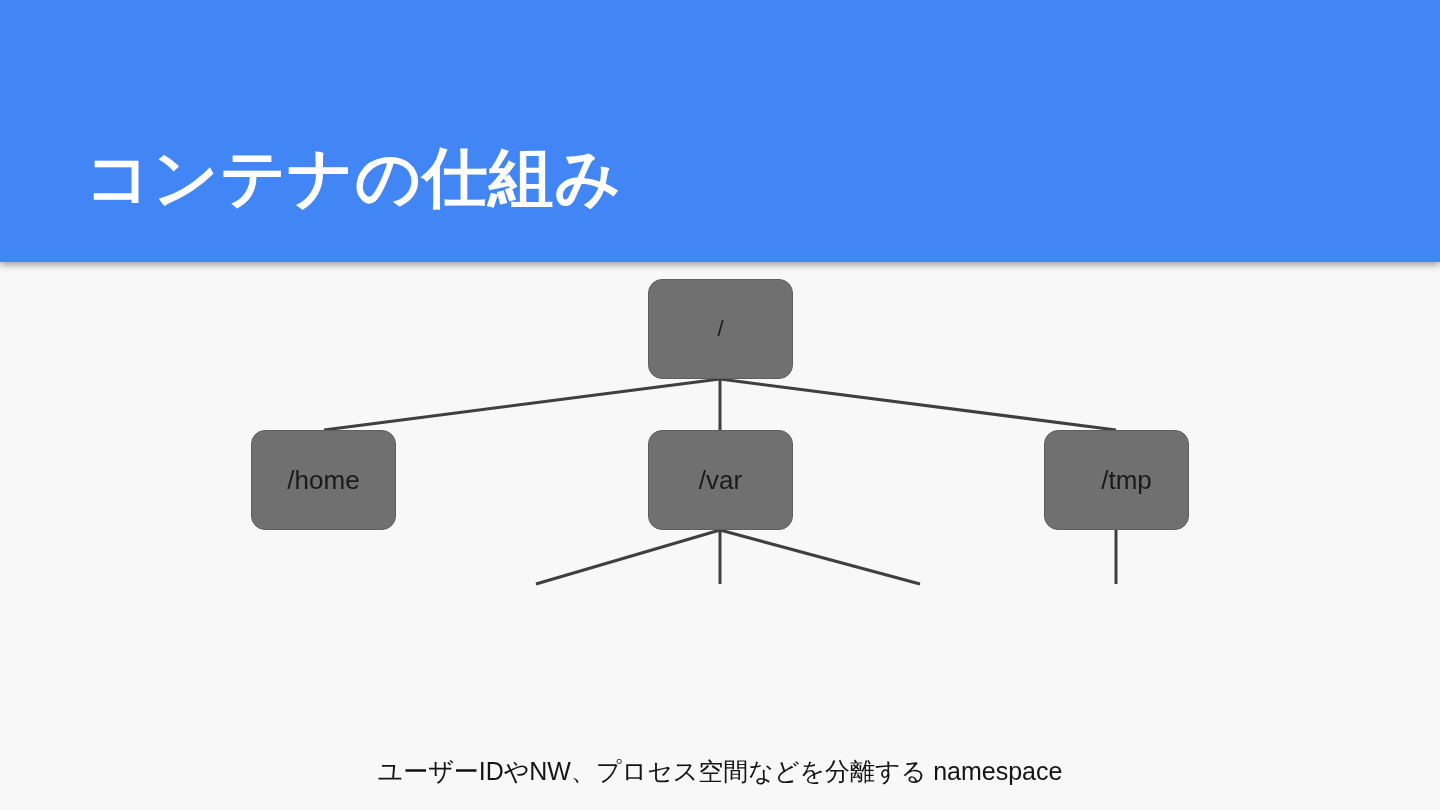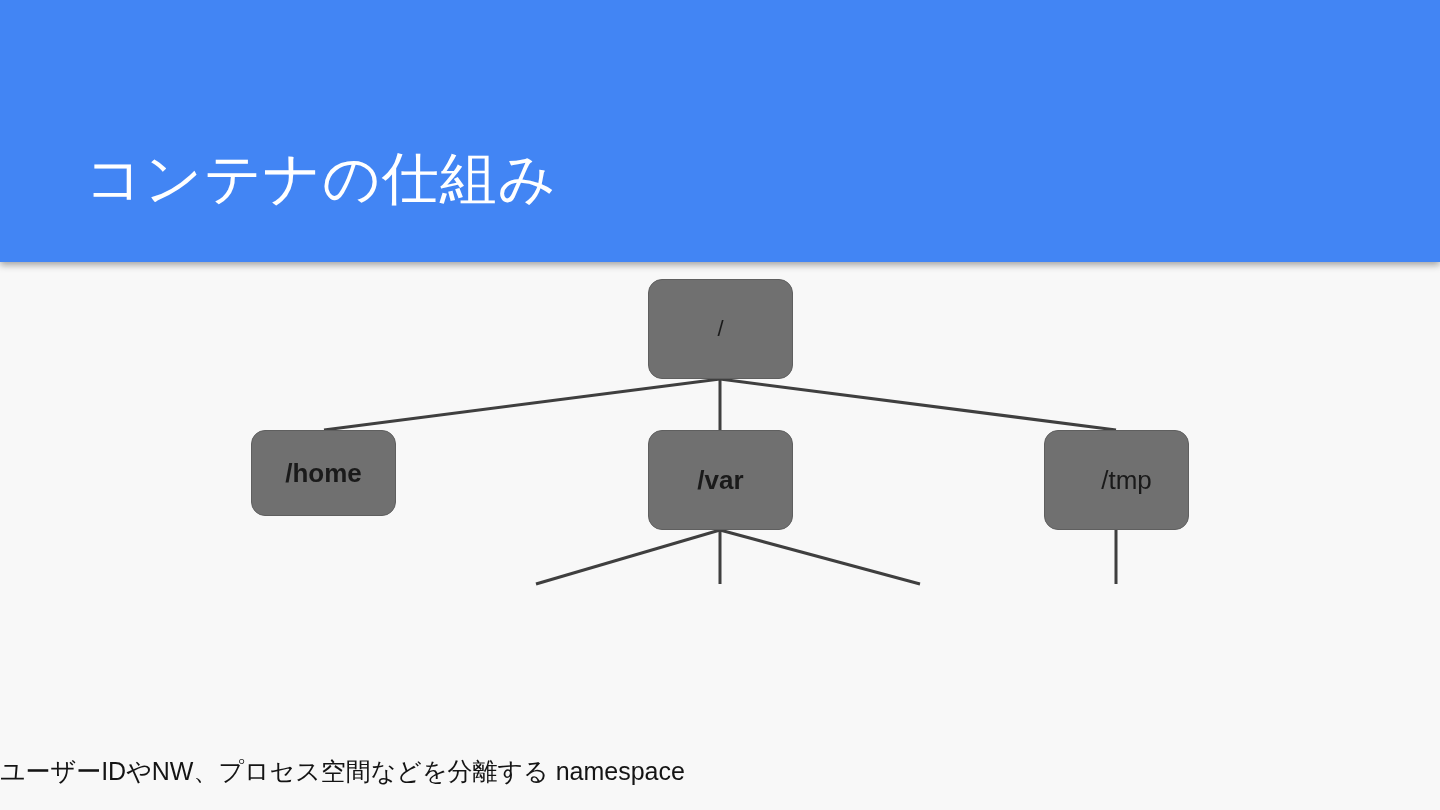--- a/index.html
+++ b/index.html
@@ -31,26 +31,26 @@
     width: 1440px;
     height: 262px;
     background: #4285f4;
     box-shadow: 0 3px 7px rgba(0,0,0,0.35);
     z-index: 5;
   }
   #slide-title {
     position: absolute;
     left: 85px;
     top: 143px;
-    font-size: 57px;
+    font-size: 65px;
     line-height: 70px;
     color: #ffffff;
     letter-spacing: 1px;
     white-space: nowrap;
-    font-weight: 400;
+    font-weight: 700;
     text-align: center;
   }
 
   
   #diagram {
     position: absolute;
     left: 0;
     top: 262px;
     width: 1440px;
     height: 548px;
@@ -78,41 +78,42 @@
   }
   .dir-node .dir-label {
     color: #1a1a1a;
     font-size: 26px;
     line-height: 30px;
     text-align: center;
     white-space: nowrap;
   }
   #node-root { left: 648px; top: 17px;  width: 145px; height: 100px; }
   #node-root .dir-label { font-size: 22px; }
-  #node-home { left: 251px; top: 168px; width: 145px; height: 86px; font-weight: bold; }
-  #node-var  { left: 648px; top: 168px; width: 145px; height: 100px; font-weight: bold; }
+  #node-home { left: 251px; top: 168px; width: 145px; height: 100px; }
+  #node-var  { left: 648px; top: 168px; width: 145px; height: 100px; }
   #node-tmp  { left: 1044px;top: 168px; width: 145px; height: 100px; padding-left: 20px; }
 
   
   .ns-group {
     position: absolute;
     z-index: 4;
     width: 152px;
   }
   #ns-0 { left: 450px; top: 583px; }
   #ns-1 { left: 642px; top: 583px; }
   #ns-2 { left: 834px; top: 583px; }
   #ns-3 { left: 1037px;top: 583px; }
 
   
   #footer-caption {
     position: absolute;
     left: 0;
     top: 755px;
     width: 1440px;
+    text-align: center;
     font-size: 25px;
     line-height: 32px;
     color: #141414;
     white-space: nowrap;
   }
 </style>
 </head>
 <body>
 
 <div id="slide">

